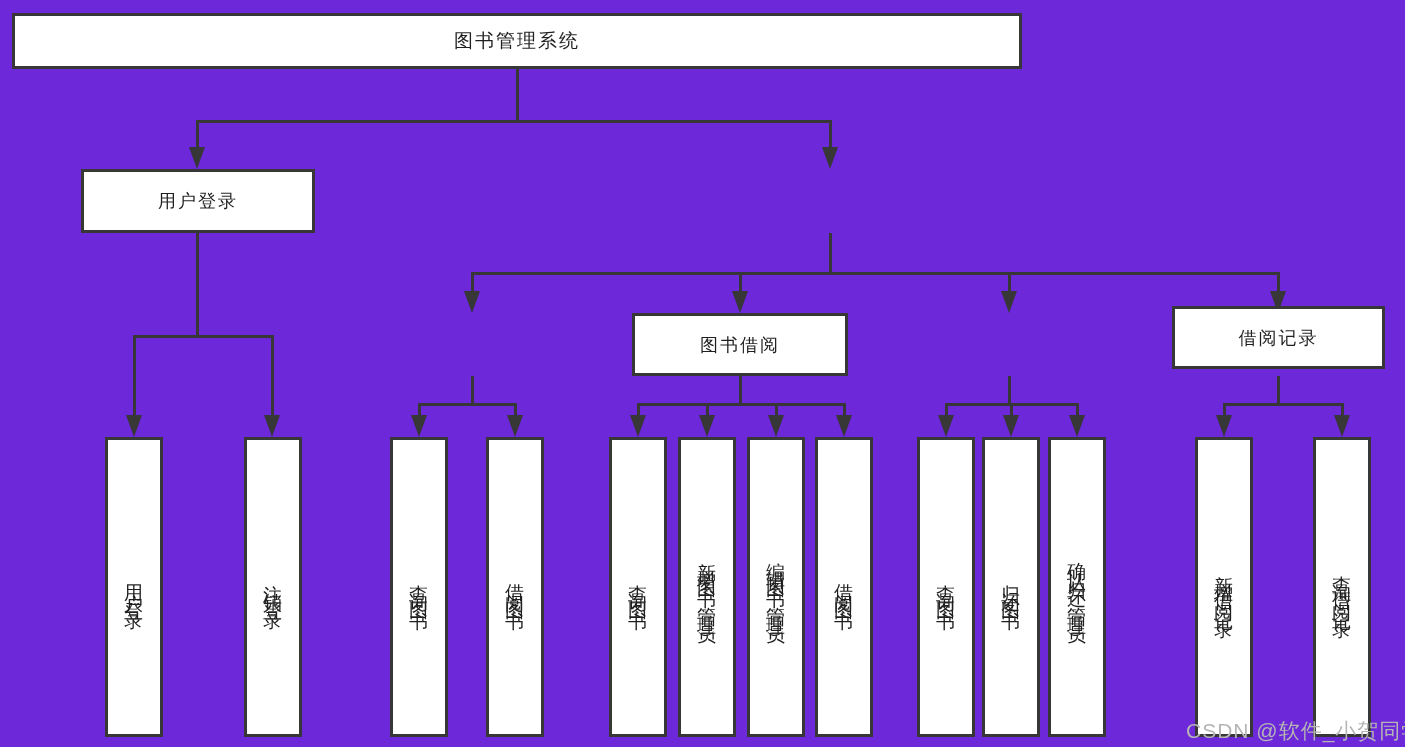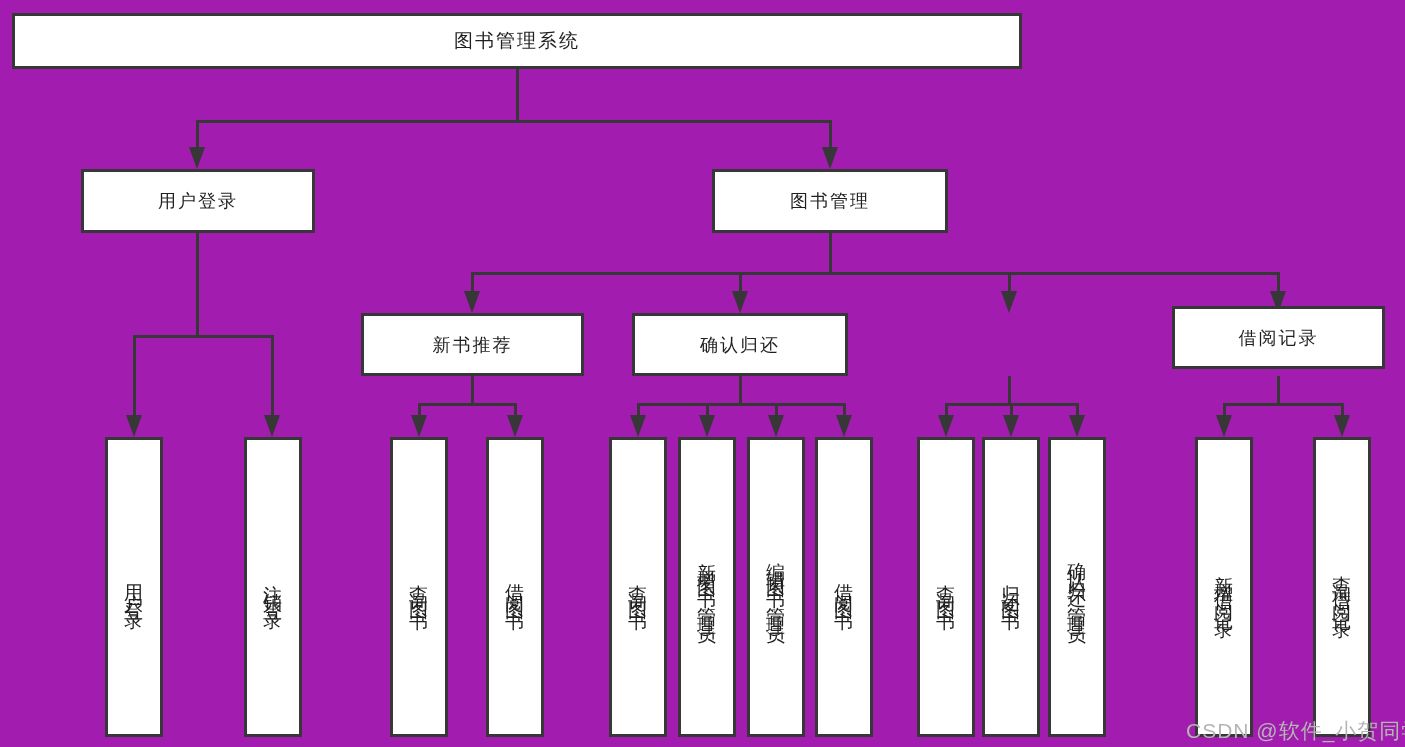--- a/index.html
+++ b/index.html
@@ -1,17 +1,17 @@
 <!DOCTYPE html>
 <html><head>
 <meta charset="utf-8">
 <style>
   html,body{margin:0;padding:0;background:#ffffff;}
   .canvas{
-    position:relative;width:1405px;height:747px;background:#a21caf;
+    position:relative;width:1405px;height:747px;background:#6d28d9;
     font-family:"Liberation Sans","DejaVu Sans",sans-serif;overflow:hidden;text-align:right;
   }
   .node{
     position:absolute;box-sizing:border-box;background:#ffffff;
     border:3px solid #373737;color:#1f1f1f;
     display:flex;align-items:center;justify-content:center;
     font-size:18px;letter-spacing:2px;white-space:nowrap;
   }
   .root-node{font-size:19px;}
   .leaf{font-size:19px;}
@@ -44,47 +44,41 @@
   <div class="vline" style="left:516px;top:69px;height:53px"></div>
   <div class="hline" style="left:197px;top:120px;width:635px"></div>
   <div class="vline" style="left:196px;top:120px;height:27px"></div>
   <div class="arrow" style="left:189px;top:147px"></div>
   <div class="vline" style="left:829px;top:120px;height:27px"></div>
   <div class="arrow" style="left:822px;top:147px"></div>
 
   <div class="node" style="left:81px;top:169px;width:234px;height:64px">
     <span>用户登录</span>
   </div>
-  <div class="node" style="left:712px;top:169px;width:236px;height:64px">
-    <span>图书管理</span>
-  </div>
 
   <div class="vline" style="left:196px;top:233px;height:104px"></div>
   <div class="hline" style="left:133px;top:335px;width:141px"></div>
   <div class="vline" style="left:133px;top:335px;height:80px"></div>
   <div class="arrow" style="left:126px;top:415px"></div>
   <div class="vline" style="left:271px;top:335px;height:80px"></div>
   <div class="arrow" style="left:264px;top:415px"></div>
 
   <div class="vline" style="left:829px;top:233px;height:41px"></div>
   <div class="hline" style="left:471px;top:272px;width:809px"></div>
   <div class="vline" style="left:471px;top:272px;height:19px"></div>
   <div class="arrow" style="left:464px;top:291px"></div>
   <div class="vline" style="left:739px;top:272px;height:19px"></div>
   <div class="arrow" style="left:732px;top:291px"></div>
   <div class="vline" style="left:1008px;top:272px;height:19px"></div>
   <div class="arrow" style="left:1001px;top:291px"></div>
   <div class="vline" style="left:1277px;top:272px;height:19px"></div>
   <div class="arrow" style="left:1270px;top:291px"></div>
 
-  <div class="node" style="left:361px;top:313px;width:223px;height:63px">
-    <span>新书推荐</span>
-  </div>
   <div class="node" style="left:632px;top:313px;width:216px;height:63px">
-    <span>确认归还</span>
+    <span>图书借阅</span>
   </div>
   <div class="node" style="left:1172px;top:306px;width:213px;height:63px">
     <span>借阅记录</span>
   </div>
 
   <div class="vline" style="left:471px;top:376px;height:29px"></div>
   <div class="hline" style="left:418px;top:403px;width:99px"></div>
   <div class="vline" style="left:418px;top:403px;height:12px"></div>
   <div class="arrow" style="left:411px;top:415px"></div>
   <div class="vline" style="left:514px;top:403px;height:12px"></div>

